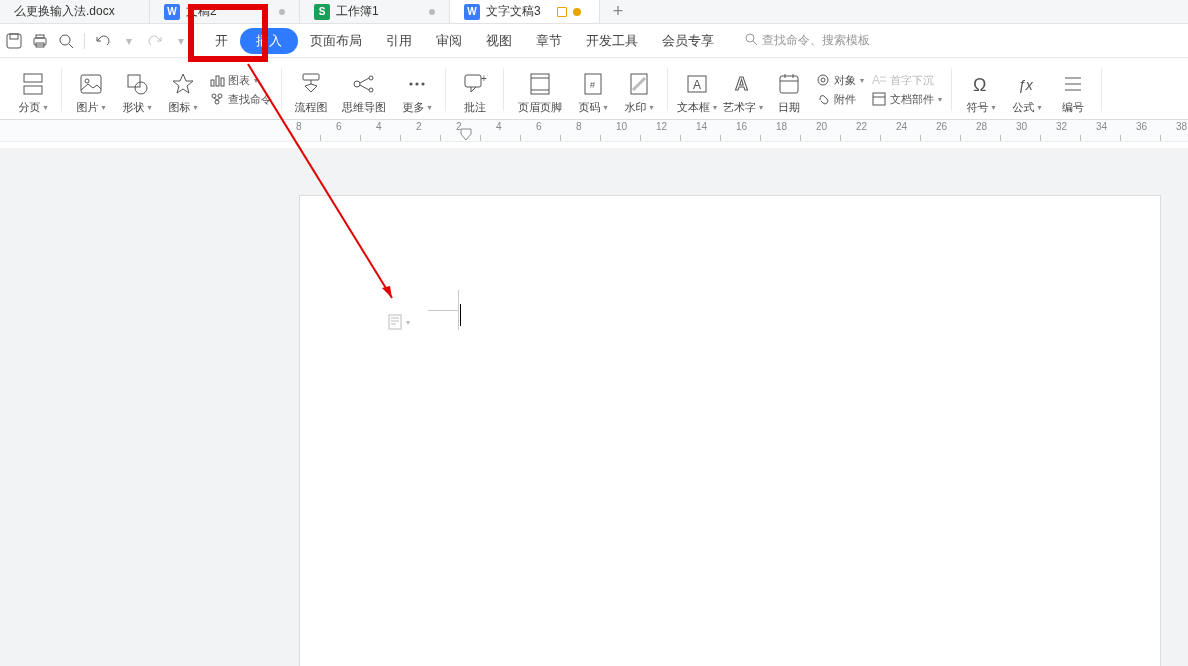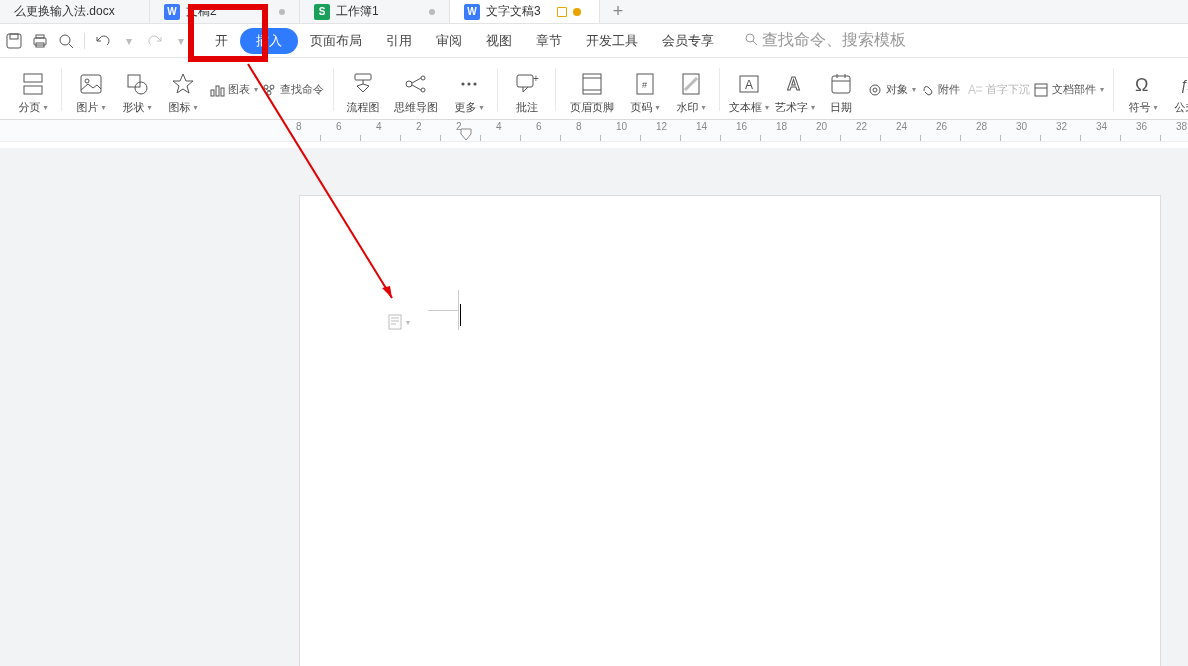--- a/index.html
+++ b/index.html
@@ -18,33 +18,33 @@
   .tab .mini-dot { width:8px; height:8px; border-radius:50%; background:#e9a400; margin-right:4px; }
 
   
   .menubar { height:34px; display:flex; align-items:center; padding:0 6px; border-bottom:1px solid #e6e6e6; }
   .qat { display:flex; align-items:center; gap:10px; padding-right:8px; }
   .qat .q-ico { width:16px; height:16px; display:flex; align-items:center; justify-content:center; color:#555; }
   .qat .sep { width:1px; height:16px; background:#ddd; }
   .menus { display:flex; align-items:center; gap:0; margin-left:6px; }
   .menu-item { padding:4px 12px; font-size:13px; color:#444; cursor:pointer; border-radius:14px; }
   .menu-item.active { background:#2f7bff; color:#ffffff; padding:4px 16px; }
-  .searchbox { display:flex; align-items:center; margin-left:18px; color:#999; font-size:16px; }
+  .searchbox { display:flex; align-items:center; margin-left:18px; color:#999; font-size:12px; }
   .searchbox .sicon { margin-right:4px; }
 
   
   .ribbon { height:62px; display:flex; align-items:stretch; border-bottom:1px solid #dcdcdc; padding:2px 4px 0 4px; overflow:hidden; }
   .grp { display:flex; align-items:stretch; padding:0 6px; position:relative; }
   .grp::after { content:""; position:absolute; right:0; top:8px; bottom:8px; width:1px; background:#e9e9e9; }
   .rbtn { display:flex; flex-direction:column; align-items:center; justify-content:flex-end; width:46px; padding-bottom:4px; cursor:pointer; }
   .rbtn.wide { width:60px; }
   .rbtn .ric { width:28px; height:28px; display:flex; align-items:center; justify-content:center; color:#555; margin-bottom:2px; }
   .rbtn .rlab { font-size:11px; color:#444; white-space:nowrap; display:flex; align-items:center; gap:2px;text-align:right; }
   .dd::after { content:"▾"; font-size:8px; color:#888; margin-left:1px; }
-  .sidecol { display:flex; flex-direction:row; justify-content:center; gap:4px; padding:0 4px; }
+  .sidecol { display:flex; flex-direction:column; justify-content:center; gap:4px; padding:0 4px; }
   .sidecol .srow { font-size:11px; color:#555; display:flex; align-items:center; gap:4px; white-space:nowrap; cursor:pointer; }
   .sidecol .srow .sic { width:14px; height:14px; display:flex; align-items:center; justify-content:center; color:#666; }
 
   
   .ruler-wrap { height:22px; display:flex; align-items:flex-end; padding-left:300px; overflow:hidden; border-bottom:1px solid #eee; background:#fafbfc; position:relative;}
   .ruler-neg { display:flex; align-items:flex-end;}
   .ruler { display:flex; align-items:flex-end; position:relative;}
   .runit { width:40px; height:22px; position:relative; }
   .runit .rnum { position:absolute; left:-4px; top:2px; font-size:10px; color:#888; }
   .runit .tick { position:absolute; bottom:0; width:1px; background:#bbb; }

